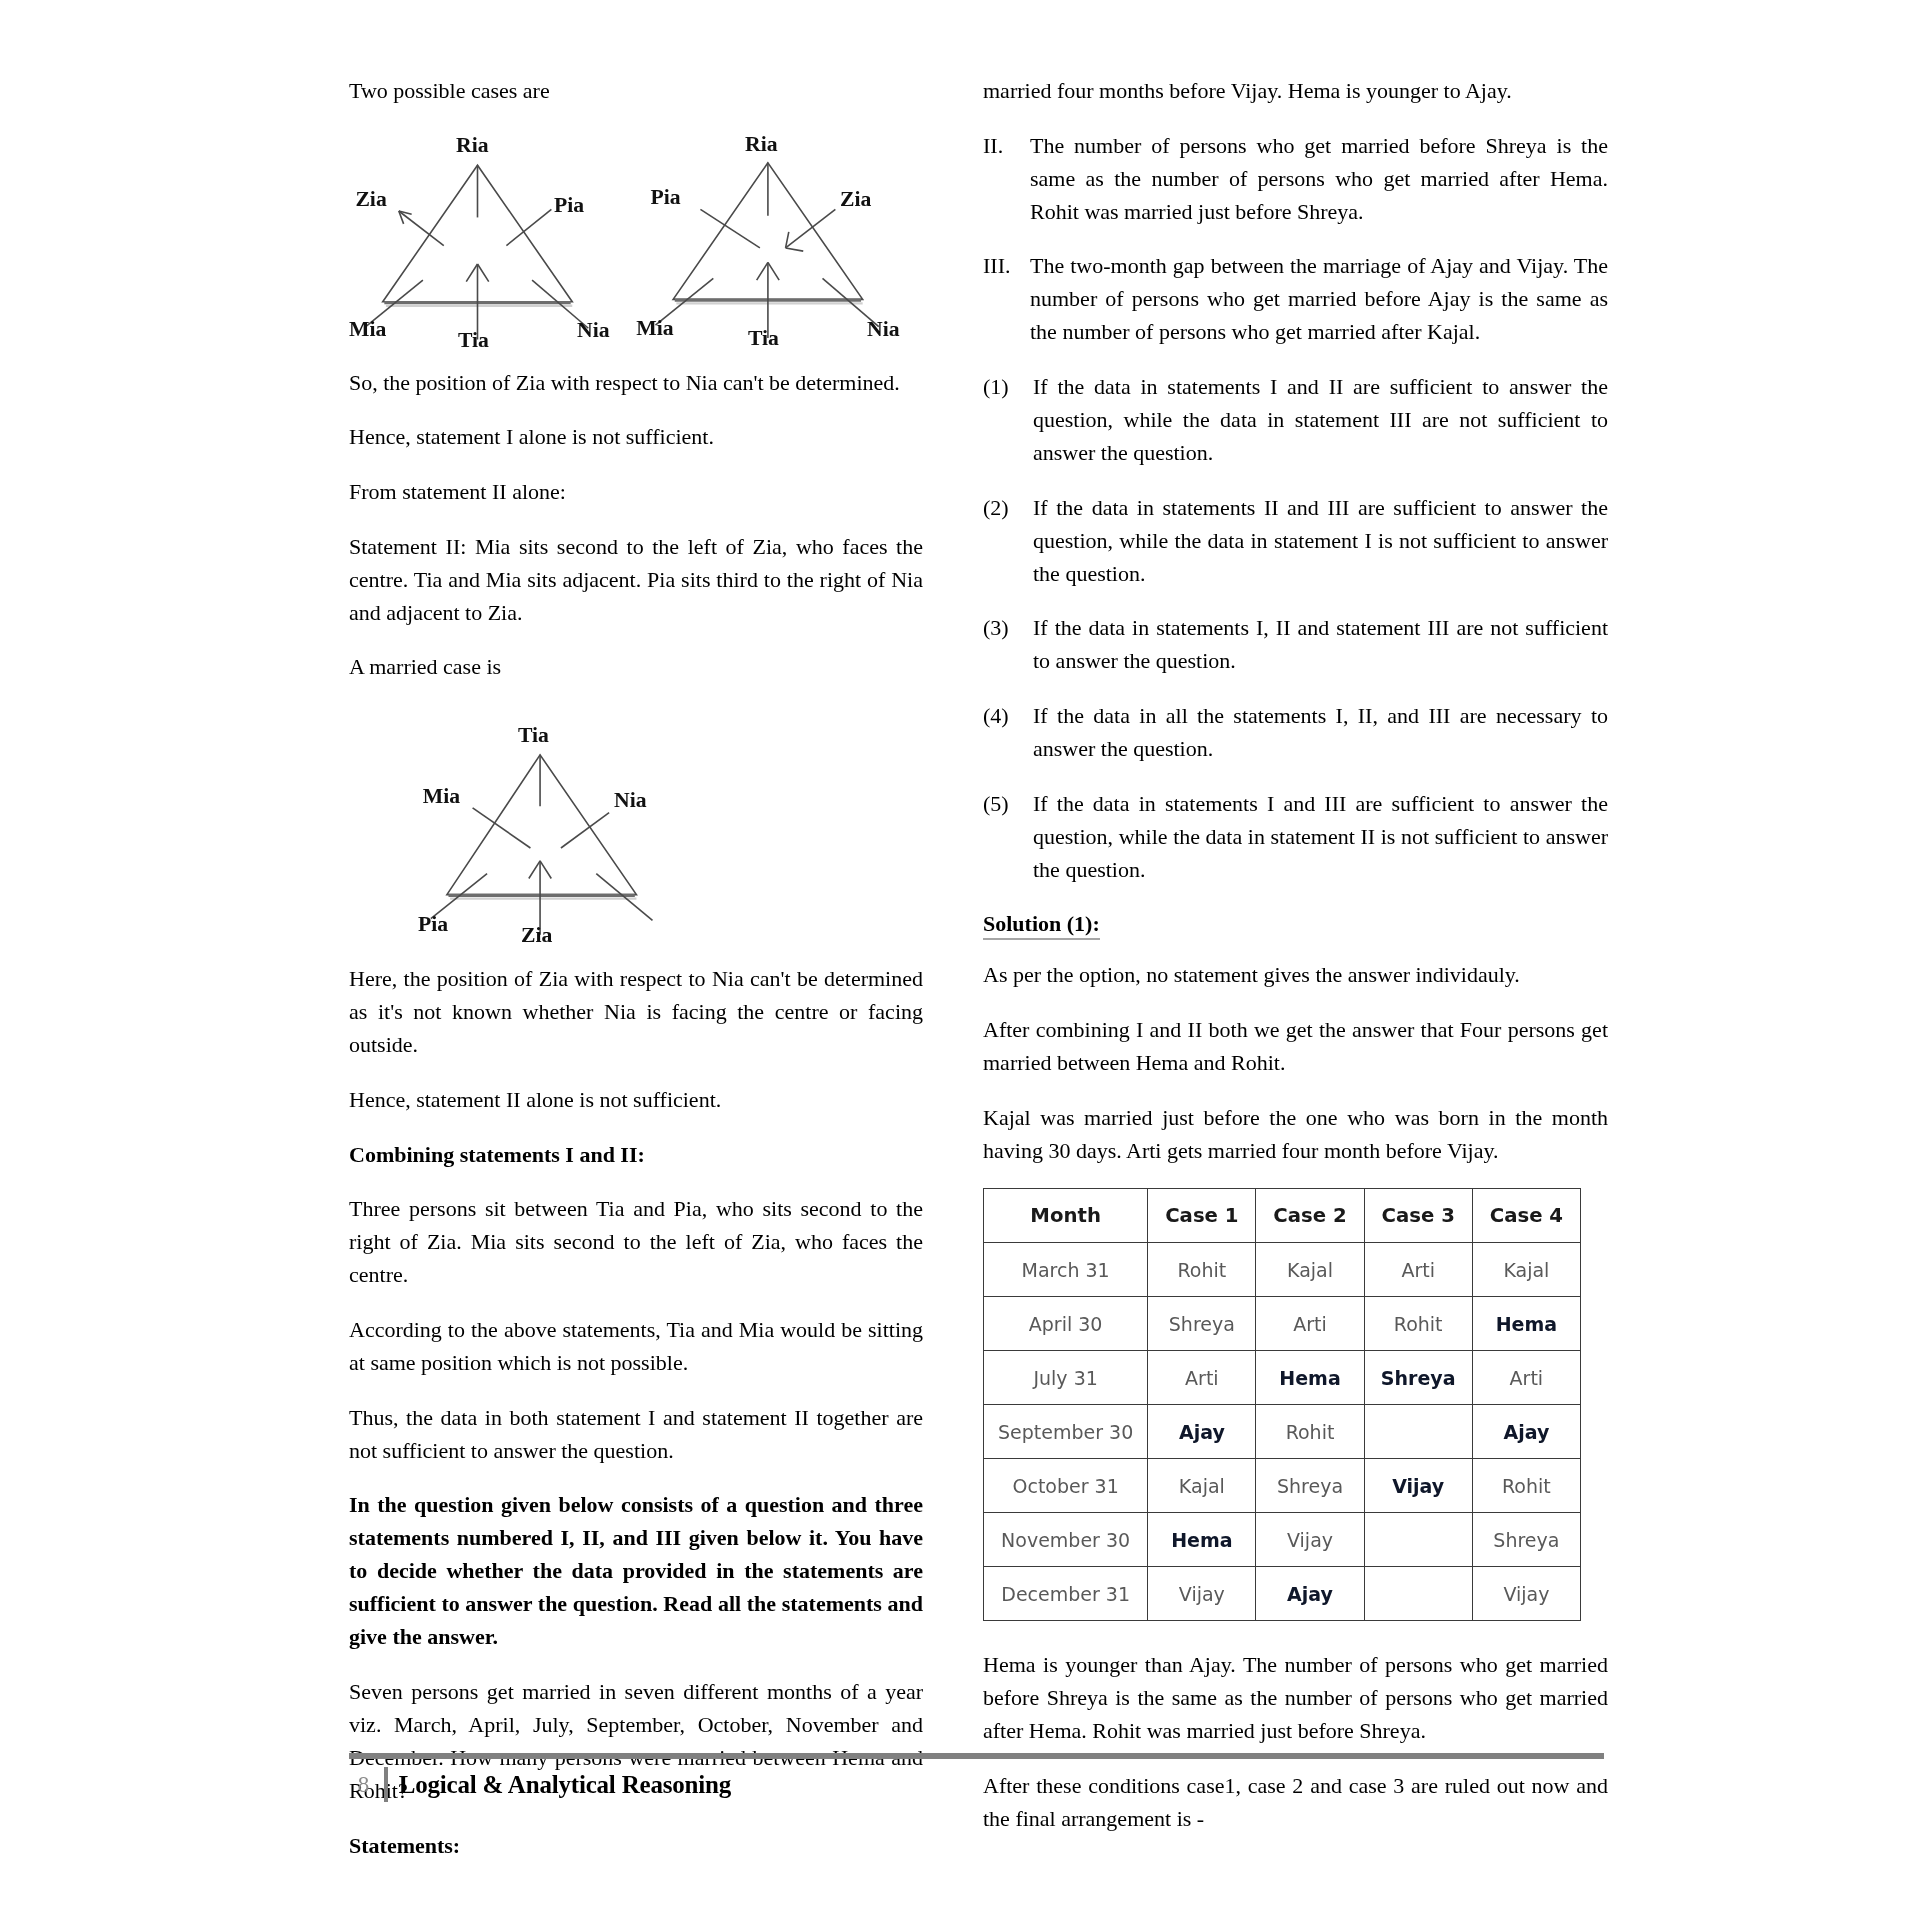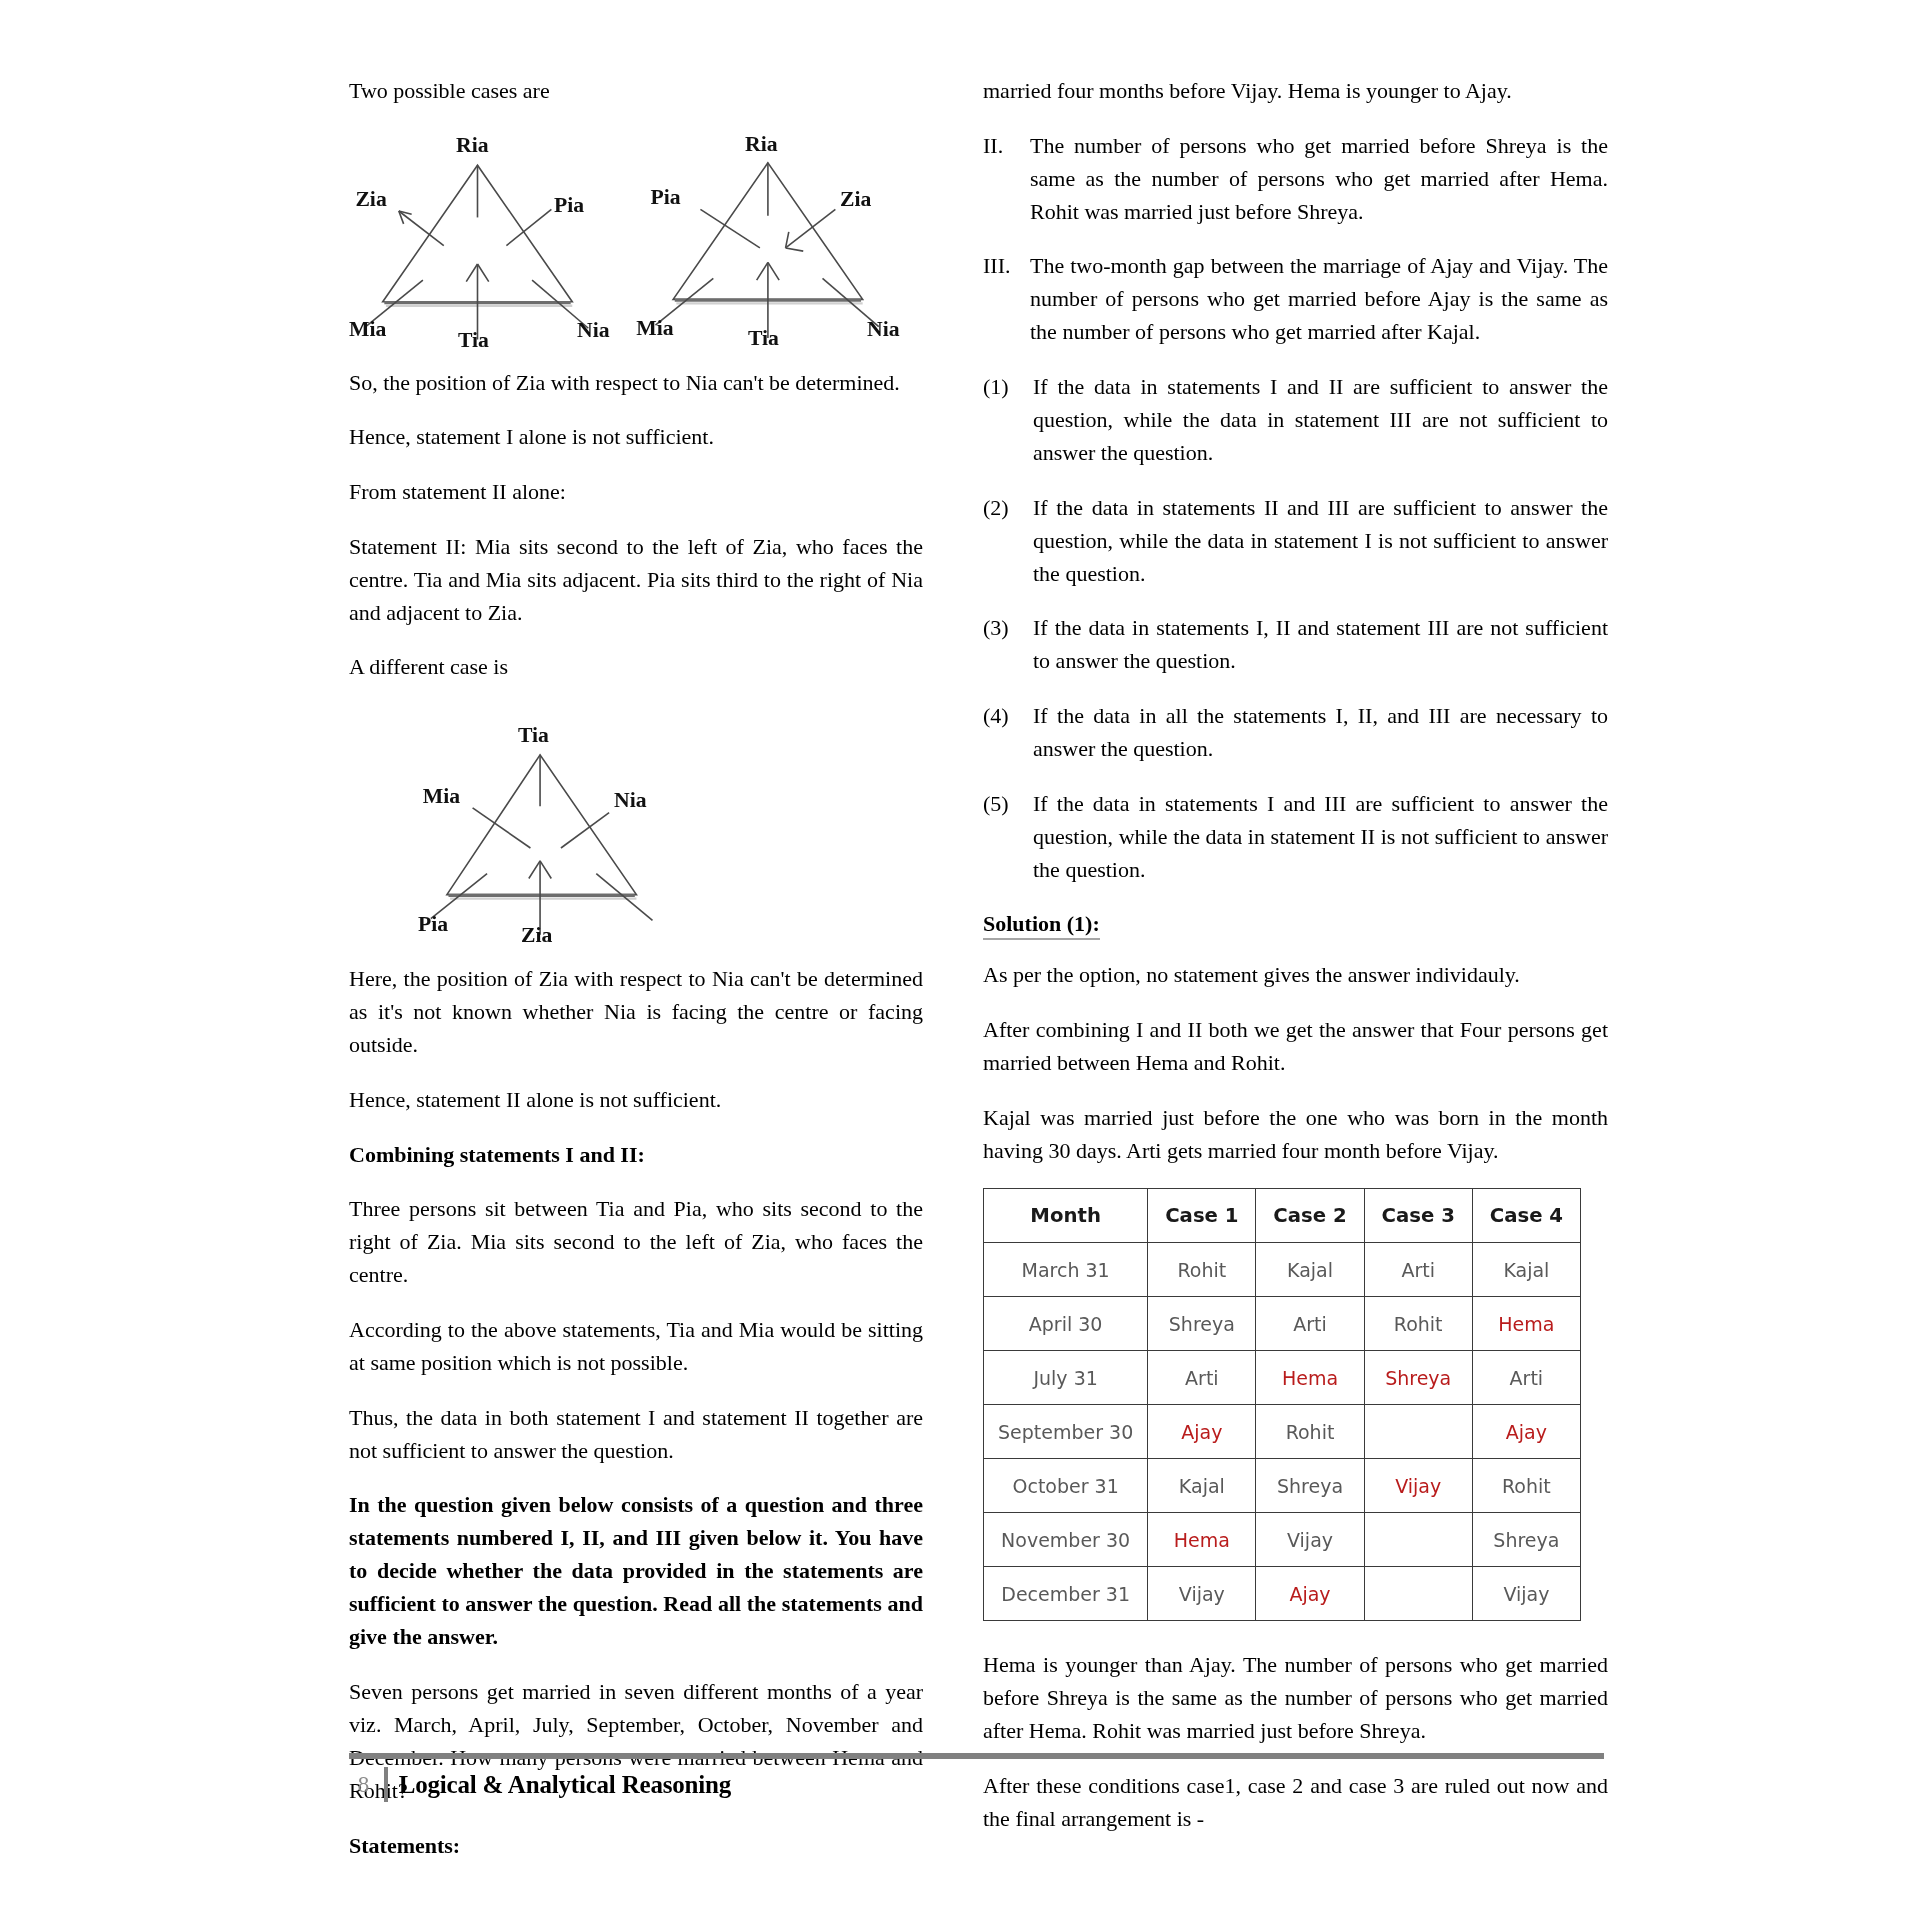--- a/index.html
+++ b/index.html
@@ -115,22 +115,22 @@
     font-weight: normal;
     color: #595959;
     padding: 0 4.8px;
   }
   table.cases thead th {
     font-weight: bold;
     color: #1a1a1a;
     font-size: 19.7px;
   }
   table.cases td.hl {
-    font-weight: normal;
-    color: #b91c1c;
+    font-weight: bold;
+    color: #0f172a;
   }
   table.cases col.c0 { width: 164px; }
   table.cases col.cx { width: 108px; }
   
   .footer {
     position: absolute;
     left: 349px;
     top: 1753px;
     width: 1255px;
   }
@@ -236,21 +236,21 @@
           <span class="tri-label" style="left:3.2px;top:187px;">Mia</span>
           <span class="tri-label" style="left:115px;top:197px;">Tia</span>
           <span class="tri-label" style="left:234px;top:188px;">Nia</span>
         </div>
       </div>
 
       <p class="para nojust">So, the position of Zia with respect to Nia can't be determined.</p>
       <p class="para nojust">Hence, statement I alone is not sufficient.</p>
       <p class="para nojust">From statement II alone:</p>
       <p class="para">Statement II: Mia sits second to the left of Zia, who faces the centre. Tia and Mia sits adjacent. Pia sits third to the right of Nia and adjacent to Zia.</p>
-      <p class="para nojust">A different case is</p>
+      <p class="para nojust">A married case is</p>
 
       <div class="diagram-row" style="margin-left:69px;">
         <div class="tri-wrap" style="width:265px;height:233px;">
           <svg width="265" height="233" viewBox="0 0 330 290">
             <path d="M152 62 L36 236 L272 236 Z" fill="none" stroke="#4a4a4a" stroke-width="2"></path>
             <line x1="38" y1="237" x2="270" y2="237" stroke="#6d6d6d" stroke-width="4"></line>
             <line x1="40" y1="241" x2="272" y2="241" stroke="#d0d0d0" stroke-width="3"></line>
 
             <line x1="152" y1="126" x2="152" y2="62" stroke="#4a4a4a" stroke-width="2"></line>
 

